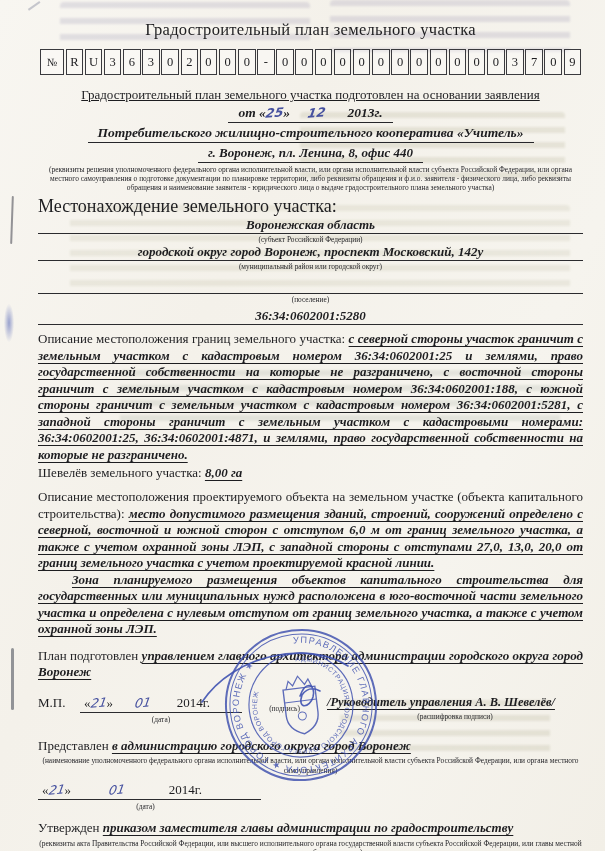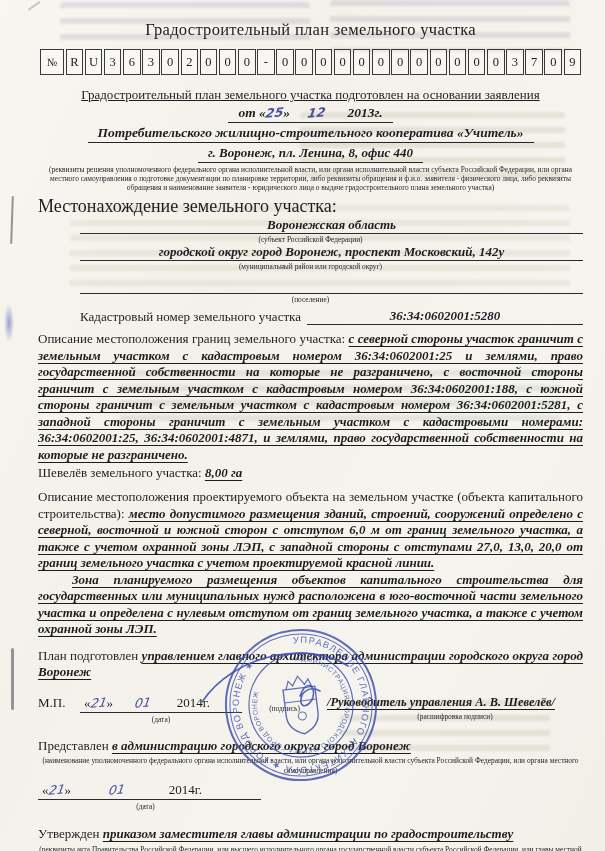--- a/index.html
+++ b/index.html
@@ -20,21 +20,21 @@
   }
   .cell.numcell { width:24px; font-size:11px; }
 
   .basis-line { margin-top:12px; text-align:center; font-size:13px;text-decoration:underline; }
   .center-ul { width:fit-content; margin:2px auto 0; border-bottom:1.4px solid #26262a;
                font-size:13.5px; font-weight:bold; font-style:italic; padding:0 10px 1px; }
   .caption { text-align:center; font-size:7.4px; line-height:9.2px; margin-top:2px; color:#26262a; }
   .caption.left2 { margin-top:1px; }
 
   .field-label { font-size:18px; margin-top:3px; }
-  .rule-row { display:flex; align-items:center; font-size:13px;margin-left:42px; }
+  .rule-row { display:flex; align-items:center; font-size:13px; }
   .rule-fill { flex:1; border-bottom:1.3px solid #2b2b2e; text-align:center;
                font-weight:bold; font-style:italic; min-height:16px; padding-bottom:0px; }
   .rule-label { white-space:nowrap; padding-right:6px; }
 
   .para { font-size:13px; line-height:16.5px; text-align:justify; margin-top:8px; }
   .para .fill { font-weight:bold; font-style:italic; text-decoration:underline;
                 text-decoration-thickness:1px; text-underline-offset:3px; }
   .para.indent { text-indent:34px; margin-top:0; }
 
   .inline-row { font-size:13px; margin-top:2px; }
@@ -148,21 +148,20 @@
       <span class="rule-fill">городской округ город Воронеж, проспект Московский, 142у</span>
     </div>
     <div class="caption left2">(муниципальный район или городской округ)</div>
 
     <div class="rule-row" style="margin-top:6px;">
       <span class="rule-fill"></span>
     </div>
     <div class="caption left2">(поселение)</div>
 
     <div class="rule-row" style="margin-top:4px;">
-      <span class="rule-label">Кадастровый номер земельного участка</span>
       <span class="rule-fill">36:34:0602001:5280</span>
     </div>
 
     <div class="para" style="margin-top:6px;">
       <span>Описание местоположения границ земельного участка:</span>
       <span class="fill">с северной стороны участок граничит с земельным участком с кадастровым номером 36:34:0602001:25 и землями, право государственной собственности на которые не разграничено, с восточной стороны граничит с земельным участком с кадастровым номером 36:34:0602001:188, с южной стороны граничит с земельным участком с кадастровым номером 36:34:0602001:5281, с западной стороны граничит с земельным участком с кадастровыми номерами: 36:34:0602001:25, 36:34:0602001:4871,  и землями, право государственной собственности на которые не разграничено.</span>
     </div>
 
     <div class="inline-row">
       <span>Шевелёв земельного участка:</span>
@@ -216,21 +215,21 @@
       <span>«</span>
         <span class="hw">21</span>
         <span>»</span>
         <span style="width:38px;"></span>
         <span class="hw">01</span>
         <span style="width:44px;"></span>
         <span>2014г.</span>
     </div>
     <div class="caption" style="width:215px;">(дата)</div>
 
-    <div class="para" style="margin-top:15px;">
+    <div class="para" style="margin-top:9px;">
       <span>Утвержден</span>
       <span class="fill">приказом заместителя главы администрации   по градостроительству</span>
     </div>
     <div class="caption">(реквизиты акта Правительства Российской Федерации, или высшего исполнительного органа государственной власти субъекта Российской Федерации, или главы местной администрации об утверждении)</div>
 
   </div>
 
   <svg class="stamp" viewBox="0 0 158 158">
     <g fill="none" stroke="#3d4fae">
       <circle cx="79" cy="79" r="75" stroke-width="2"></circle>

